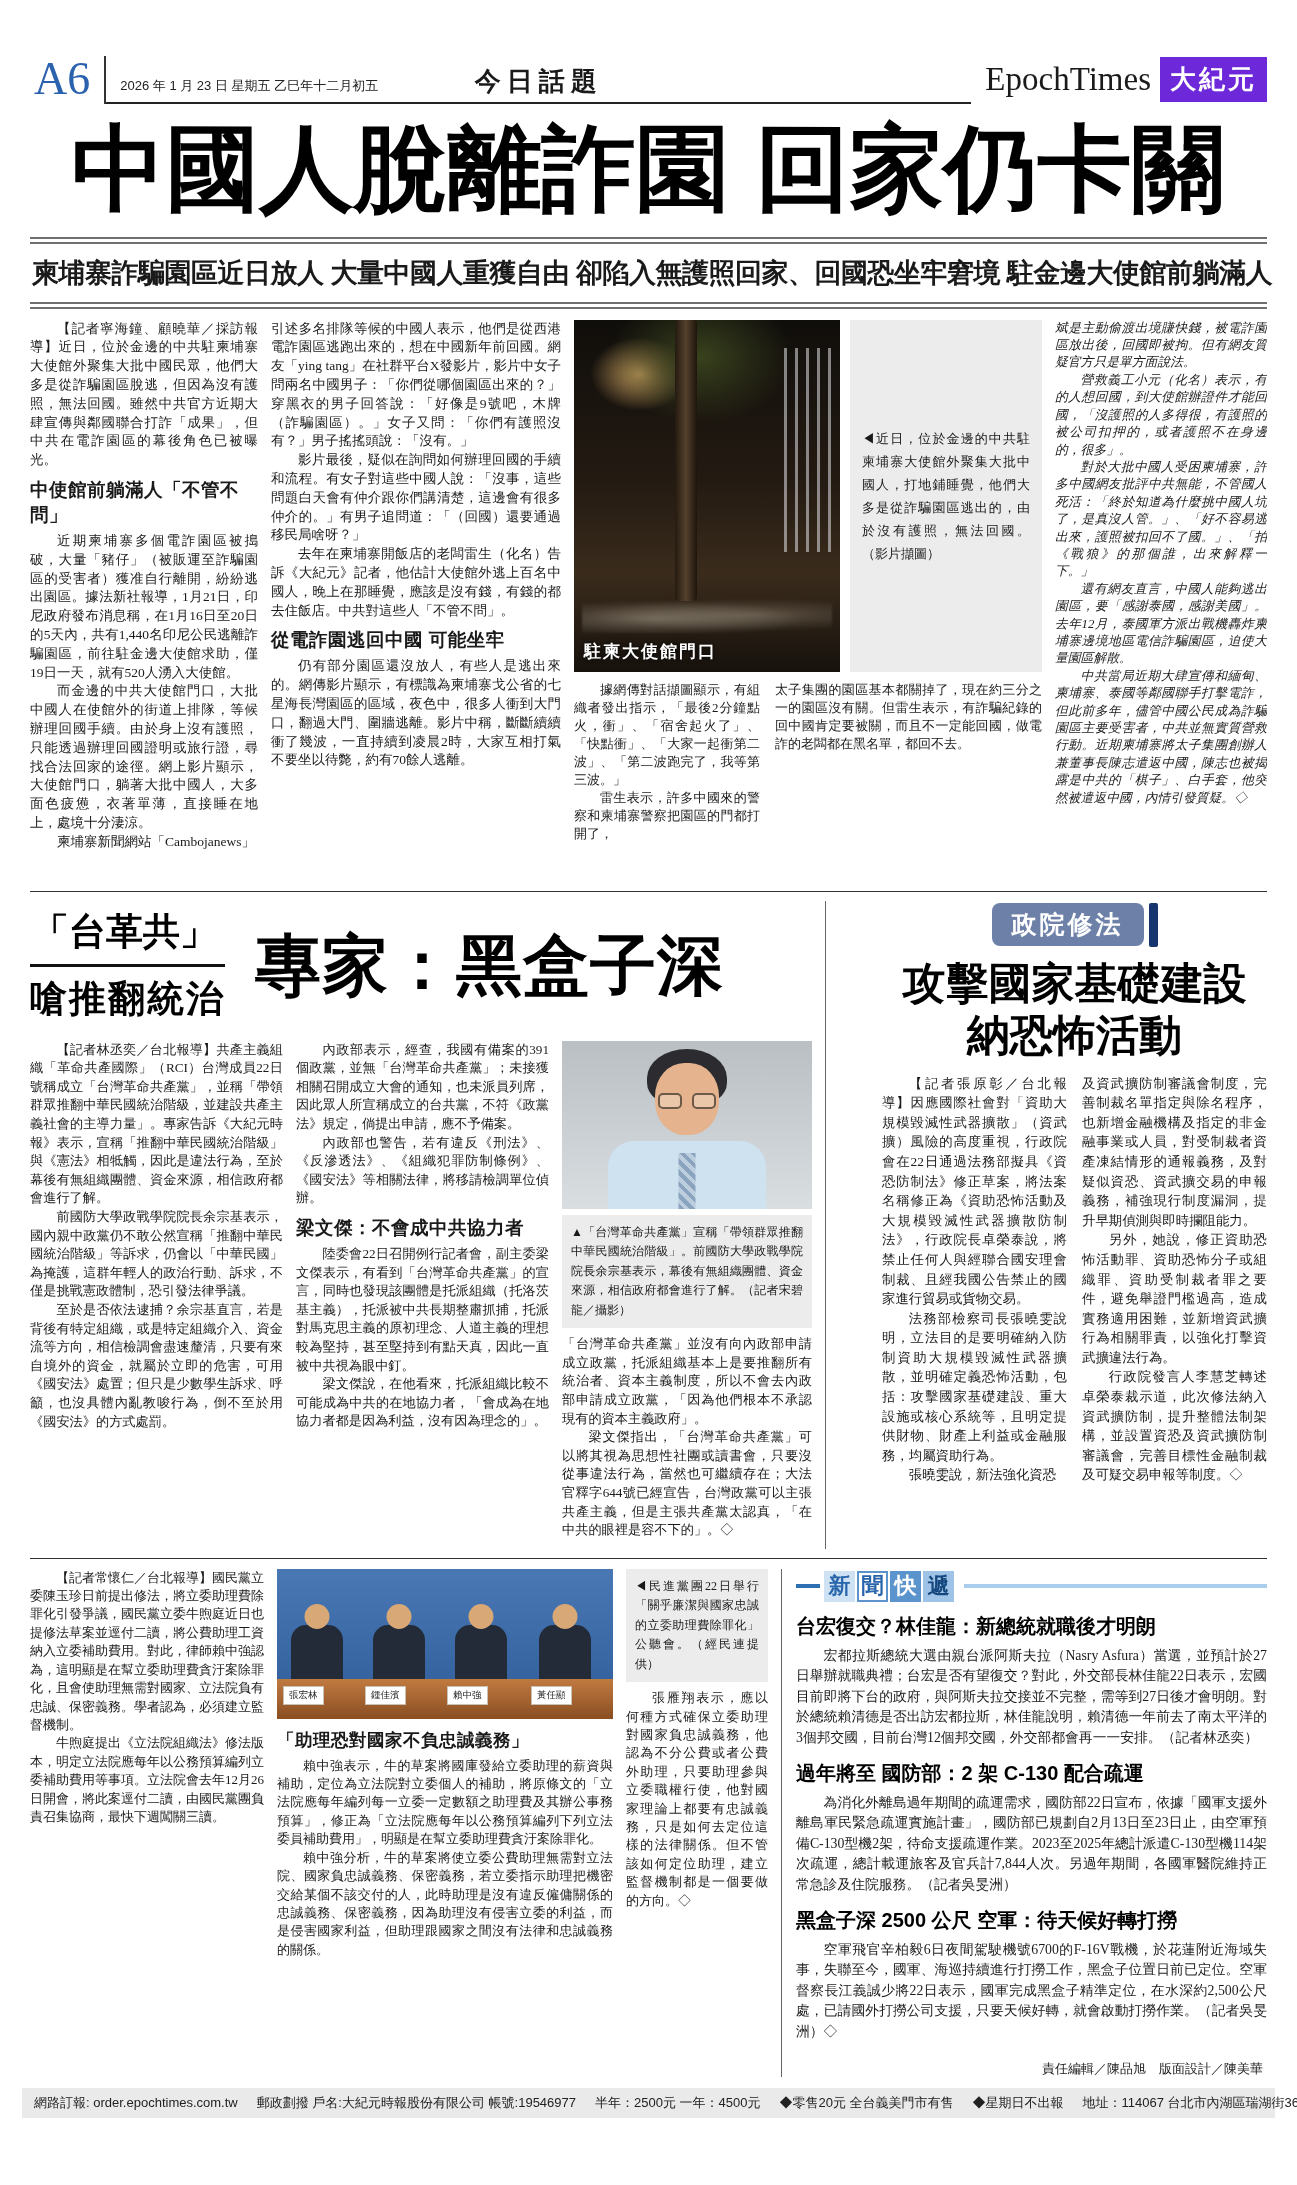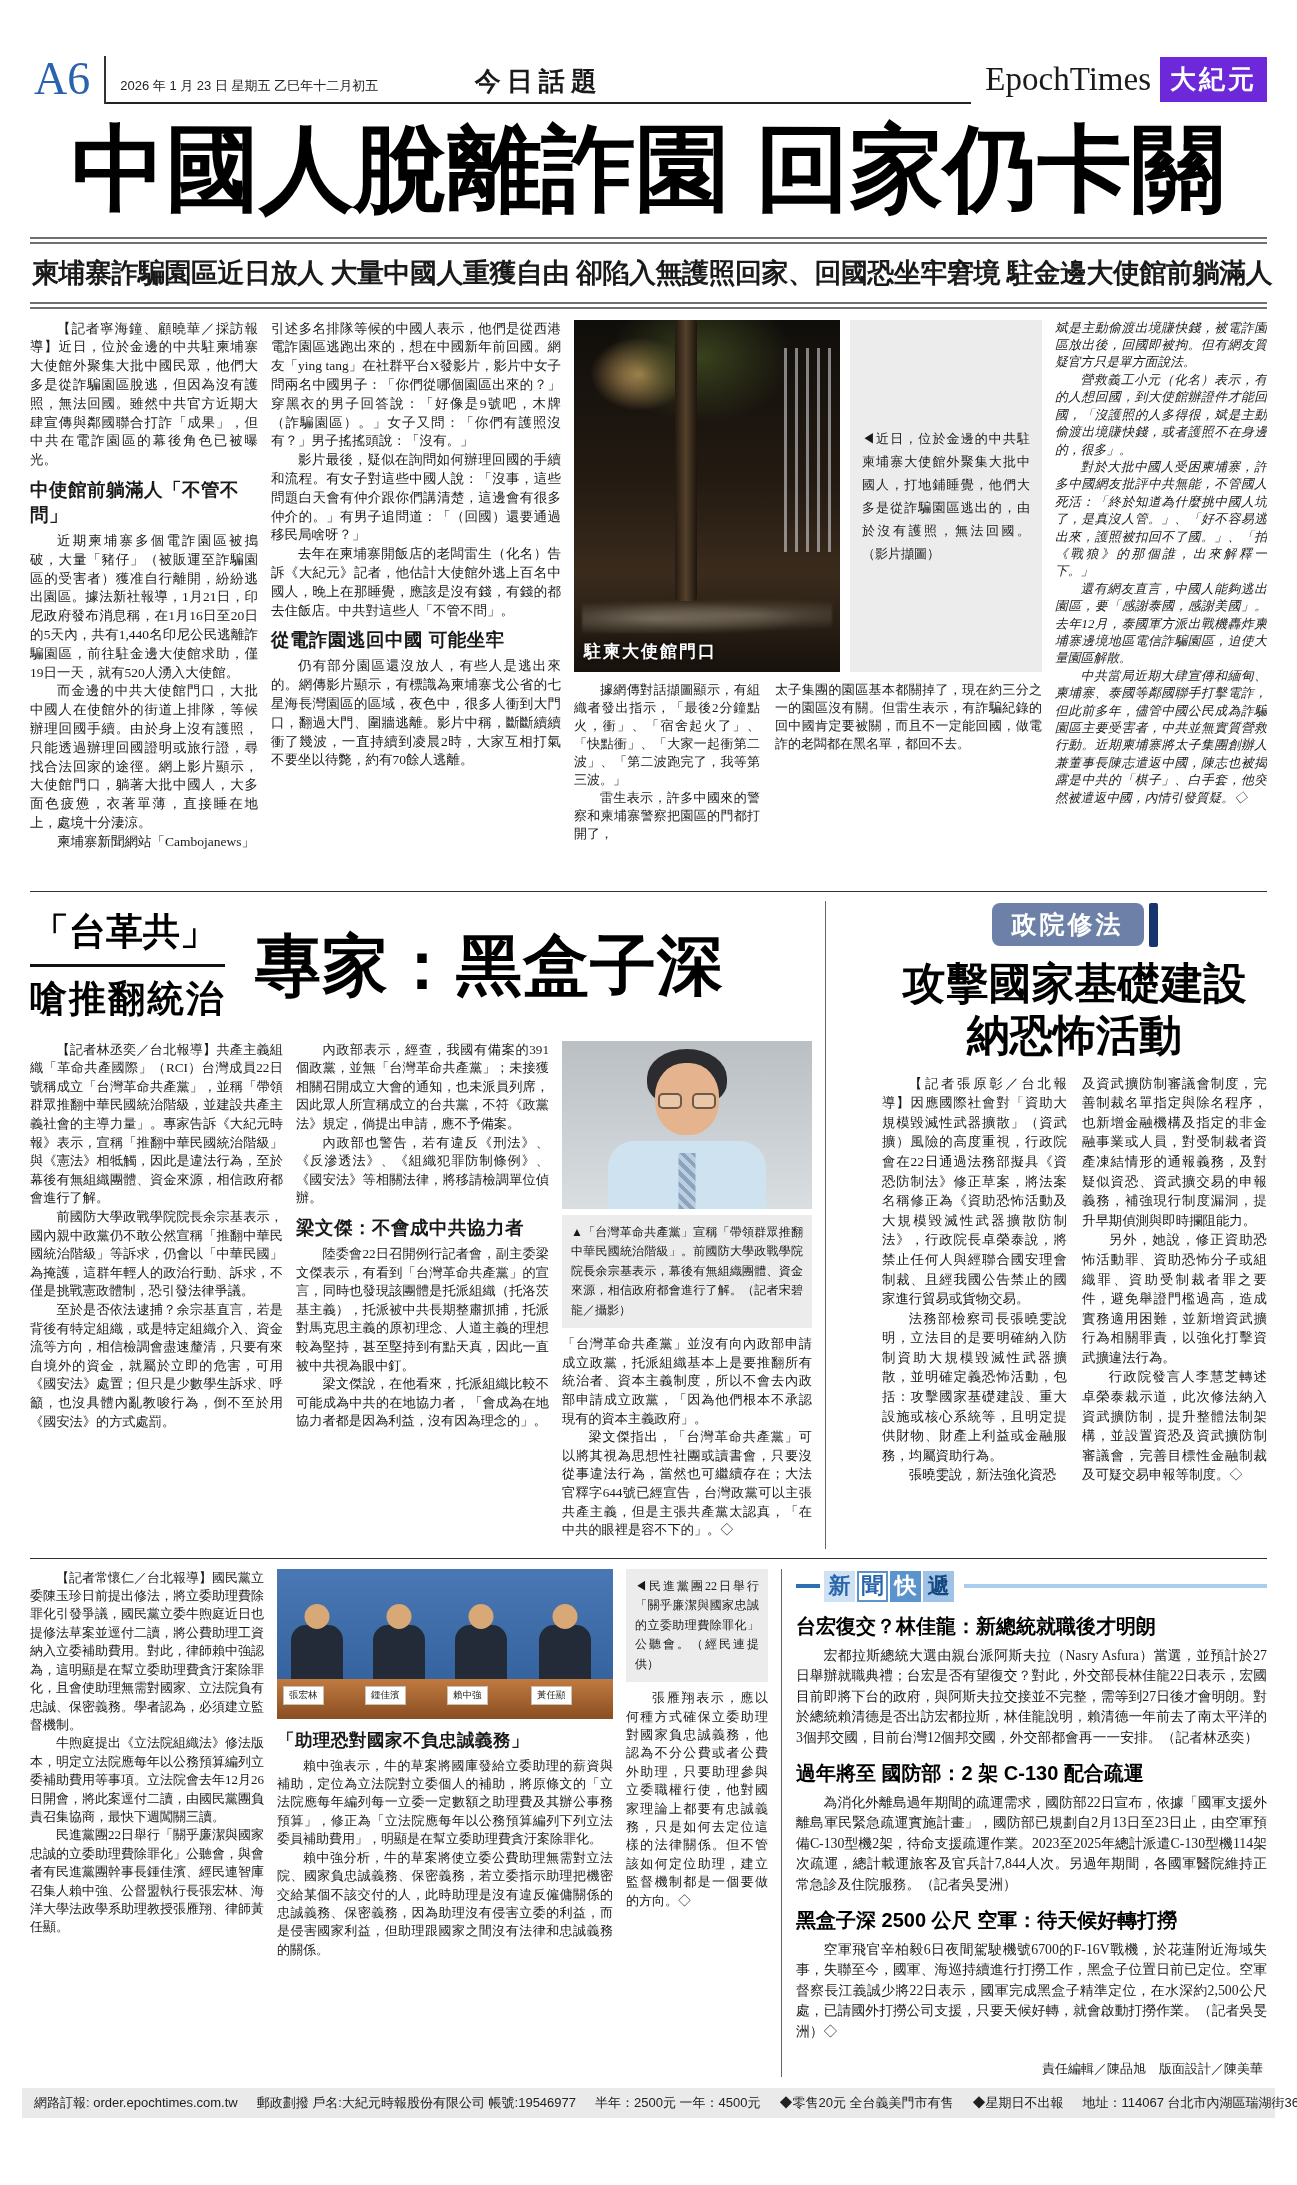--- a/index.html
+++ b/index.html
@@ -158,21 +158,21 @@
           <p class="b">據網傳對話擷圖顯示，有組織者發出指示，「最後2分鐘點火，衝」、「宿舍起火了」、「快點衝」、「大家一起衝第二波」、「第二波跑完了，我等第三波。」</p>
           <p class="b">雷生表示，許多中國來的警察和柬埔寨警察把園區的門都打開了，</p>
         </div>
         <div class="cE">
           <p class="b noind">太子集團的園區基本都關掉了，現在約三分之一的園區沒有關。但雷生表示，有詐騙紀錄的回中國肯定要被關，而且不一定能回國，做電詐的老闆都在黑名單，都回不去。</p>
         </div>
       </div>
     </div>
     <div class="cF">
       <p class="b noind">斌是主動偷渡出境賺快錢，被電詐園區放出後，回國即被拘。但有網友質疑官方只是單方面說法。</p>
-      <p class="b">營救義工小元（化名）表示，有的人想回國，到大使館辦證件才能回國，「沒護照的人多得很，斌是主動偷渡出境賺快錢，或者護照不在身邊的，很多」。</p>
+      <p class="b">營救義工小元（化名）表示，有的人想回國，到大使館辦證件才能回國，「沒護照的人多得很，有護照的被公司扣押的，或者護照不在身邊的，很多」。</p>
       <p class="b">對於大批中國人受困柬埔寨，許多中國網友批評中共無能，不管國人死活：「終於知道為什麼挑中國人坑了，是真沒人管。」、「好不容易逃出來，護照被扣回不了國。」、「拍《戰狼》的那個誰，出來解釋一下。」</p>
       <p class="b">還有網友直言，中國人能夠逃出園區，要「感謝泰國，感謝美國」。去年12月，泰國軍方派出戰機轟炸柬埔寨邊境地區電信詐騙園區，迫使大量園區解散。</p>
       <p class="b">中共當局近期大肆宣傳和緬甸、柬埔寨、泰國等鄰國聯手打擊電詐，但此前多年，儘管中國公民成為詐騙園區主要受害者，中共並無實質營救行動。近期柬埔寨將太子集團創辦人兼董事長陳志遣返中國，陳志也被揭露是中共的「棋子」、白手套，他突然被遣返中國，內情引發質疑。◇</p>
     </div>
   </section>
 
   <section class="band-mid">
     <div class="art-revolt">
       <div class="rev-head">
         <div class="kicker">
@@ -231,21 +231,20 @@
       </div>
     </div>
   </section>
 
   <section class="band-bot">
     <div class="art-asst">
       <div class="asst-body">
         <div class="ac1">
           <p class="b">【記者常懷仁／台北報導】國民黨立委陳玉珍日前提出修法，將立委助理費除罪化引發爭議，國民黨立委牛煦庭近日也提修法草案並逕付二讀，將公費助理工資納入立委補助費用。對此，律師賴中強認為，這明顯是在幫立委助理費貪汙案除罪化，且會使助理無需對國家、立法院負有忠誠、保密義務。學者認為，必須建立監督機制。</p>
           <p class="b">牛煦庭提出《立法院組織法》修法版本，明定立法院應每年以公務預算編列立委補助費用等事項。立法院會去年12月26日開會，將此案逕付二讀，由國民黨團負責召集協商，最快下週闖關三讀。</p>
-          <p class="b">民進黨團22日舉行「關乎廉潔與國家忠誠的立委助理費除罪化」公聽會，與會者有民進黨團幹事長鍾佳濱、經民連智庫召集人賴中強、公督盟執行長張宏林、海洋大學法政學系助理教授張雁翔、律師黃任顯。</p>
         </div>
         <div class="ac2">
           <div class="photo-press">
             <div class="pr-fig" style="left:14px;"></div>
             <div class="pr-fig" style="left:96px;"></div>
             <div class="pr-fig" style="left:178px;"></div>
             <div class="pr-fig" style="left:262px;"></div>
             <div class="pr-table"></div>
             <span class="pr-card" style="left:6px;">張宏林</span>
             <span class="pr-card" style="left:88px;">鍾佳濱</span>

